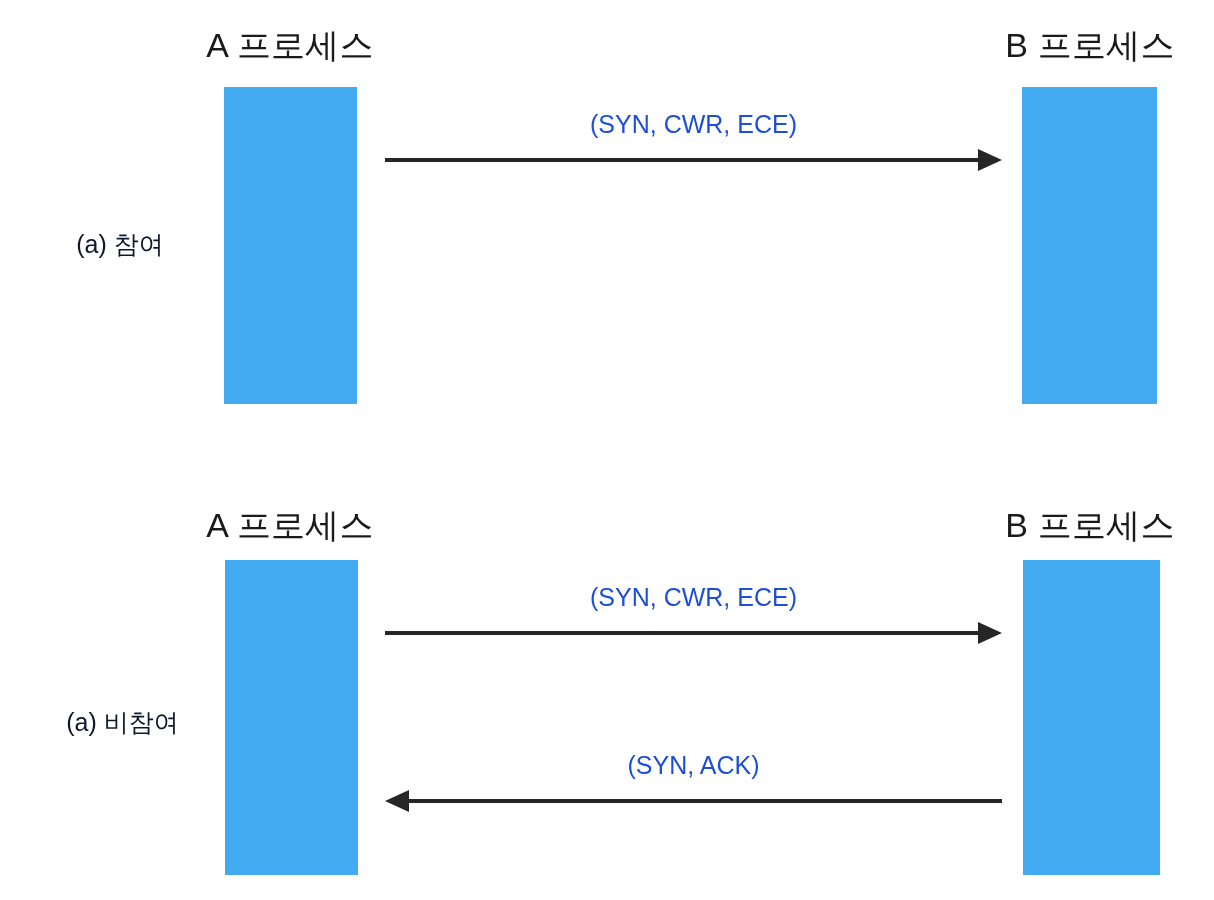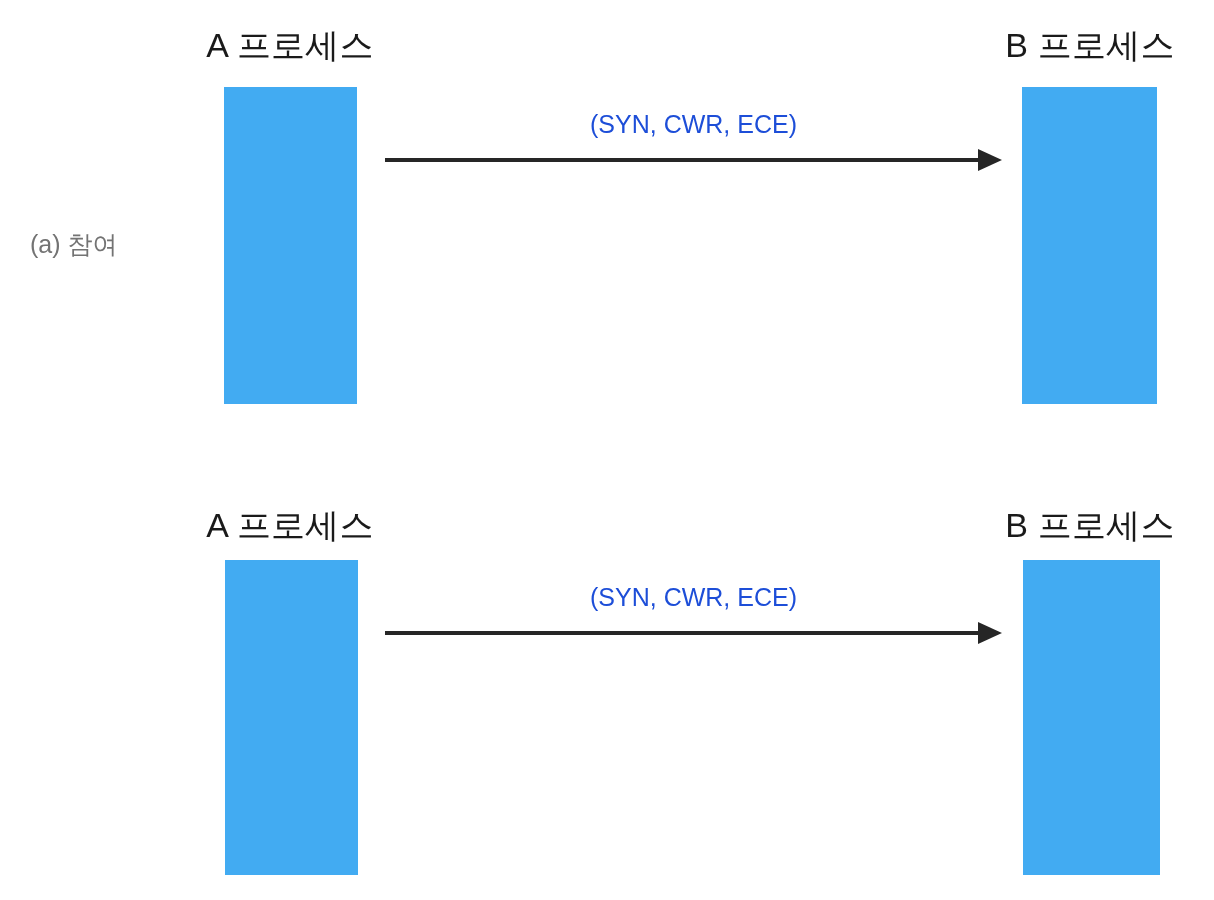--- a/index.html
+++ b/index.html
@@ -44,23 +44,23 @@
   .proc-title.right { left: 930px; width: 320px; }
 
   .lifeline-bar {
     position: absolute;
     background: #42abf2;
   }
 
   .side-caption {
     position: absolute;
     font-size: 25px;
-    color: #737373;
+    color: #0f172a;
     white-space: nowrap;
-    text-align: left;
+    text-align: center;
     line-height: 1;
   }
 
   .msg {
     position: absolute;
     height: 60px;
   }
   .msg-label {
     position: absolute;
     left: 0;
@@ -113,26 +113,36 @@
   <div class="diagram" id="diagram-nonparticipating">
 
     <div class="proc-title left" style="top:35px;">A 프로세스</div>
 
     <div class="proc-title right" style="top:35px;">B 프로세스</div>
 
     <div class="lifeline-bar" style="left:225px; top:87px; width:133px; height:315px;"></div>
 
     <div class="lifeline-bar" style="left:1023px; top:87px; width:137px; height:315px;"></div>
 
+    <div class="side-caption" style="left:25px; top:237px; width:195px;">(a) 비참여</div>
 
     <div class="msg" style="left:385px; top:585px; width:617px; top:112px;">
       <div class="msg-label">(SYN, CWR, ECE)</div>
       <div class="msg-arrow">
         <svg viewBox="0 0 617 24" preserveAspectRatio="none">
           <line x1="0" y1="12" x2="595" y2="12" stroke="#262626" stroke-width="4"></line>
           <polygon points="593,1 617,12 593,23" fill="#262626"></polygon>
         </svg>
       </div>
     </div>
 
+    <div class="msg" style="left:385px; top:280px; width:617px;">
+      <div class="msg-label">(SYN, ACK)</div>
+      <div class="msg-arrow">
+        <svg viewBox="0 0 617 24" preserveAspectRatio="none">
+          <line x1="22" y1="12" x2="617" y2="12" stroke="#262626" stroke-width="4"></line>
+          <polygon points="24,1 0,12 24,23" fill="#262626"></polygon>
+        </svg>
+      </div>
+    </div>
   </div>
 
 </div>
 
 </body></html>

